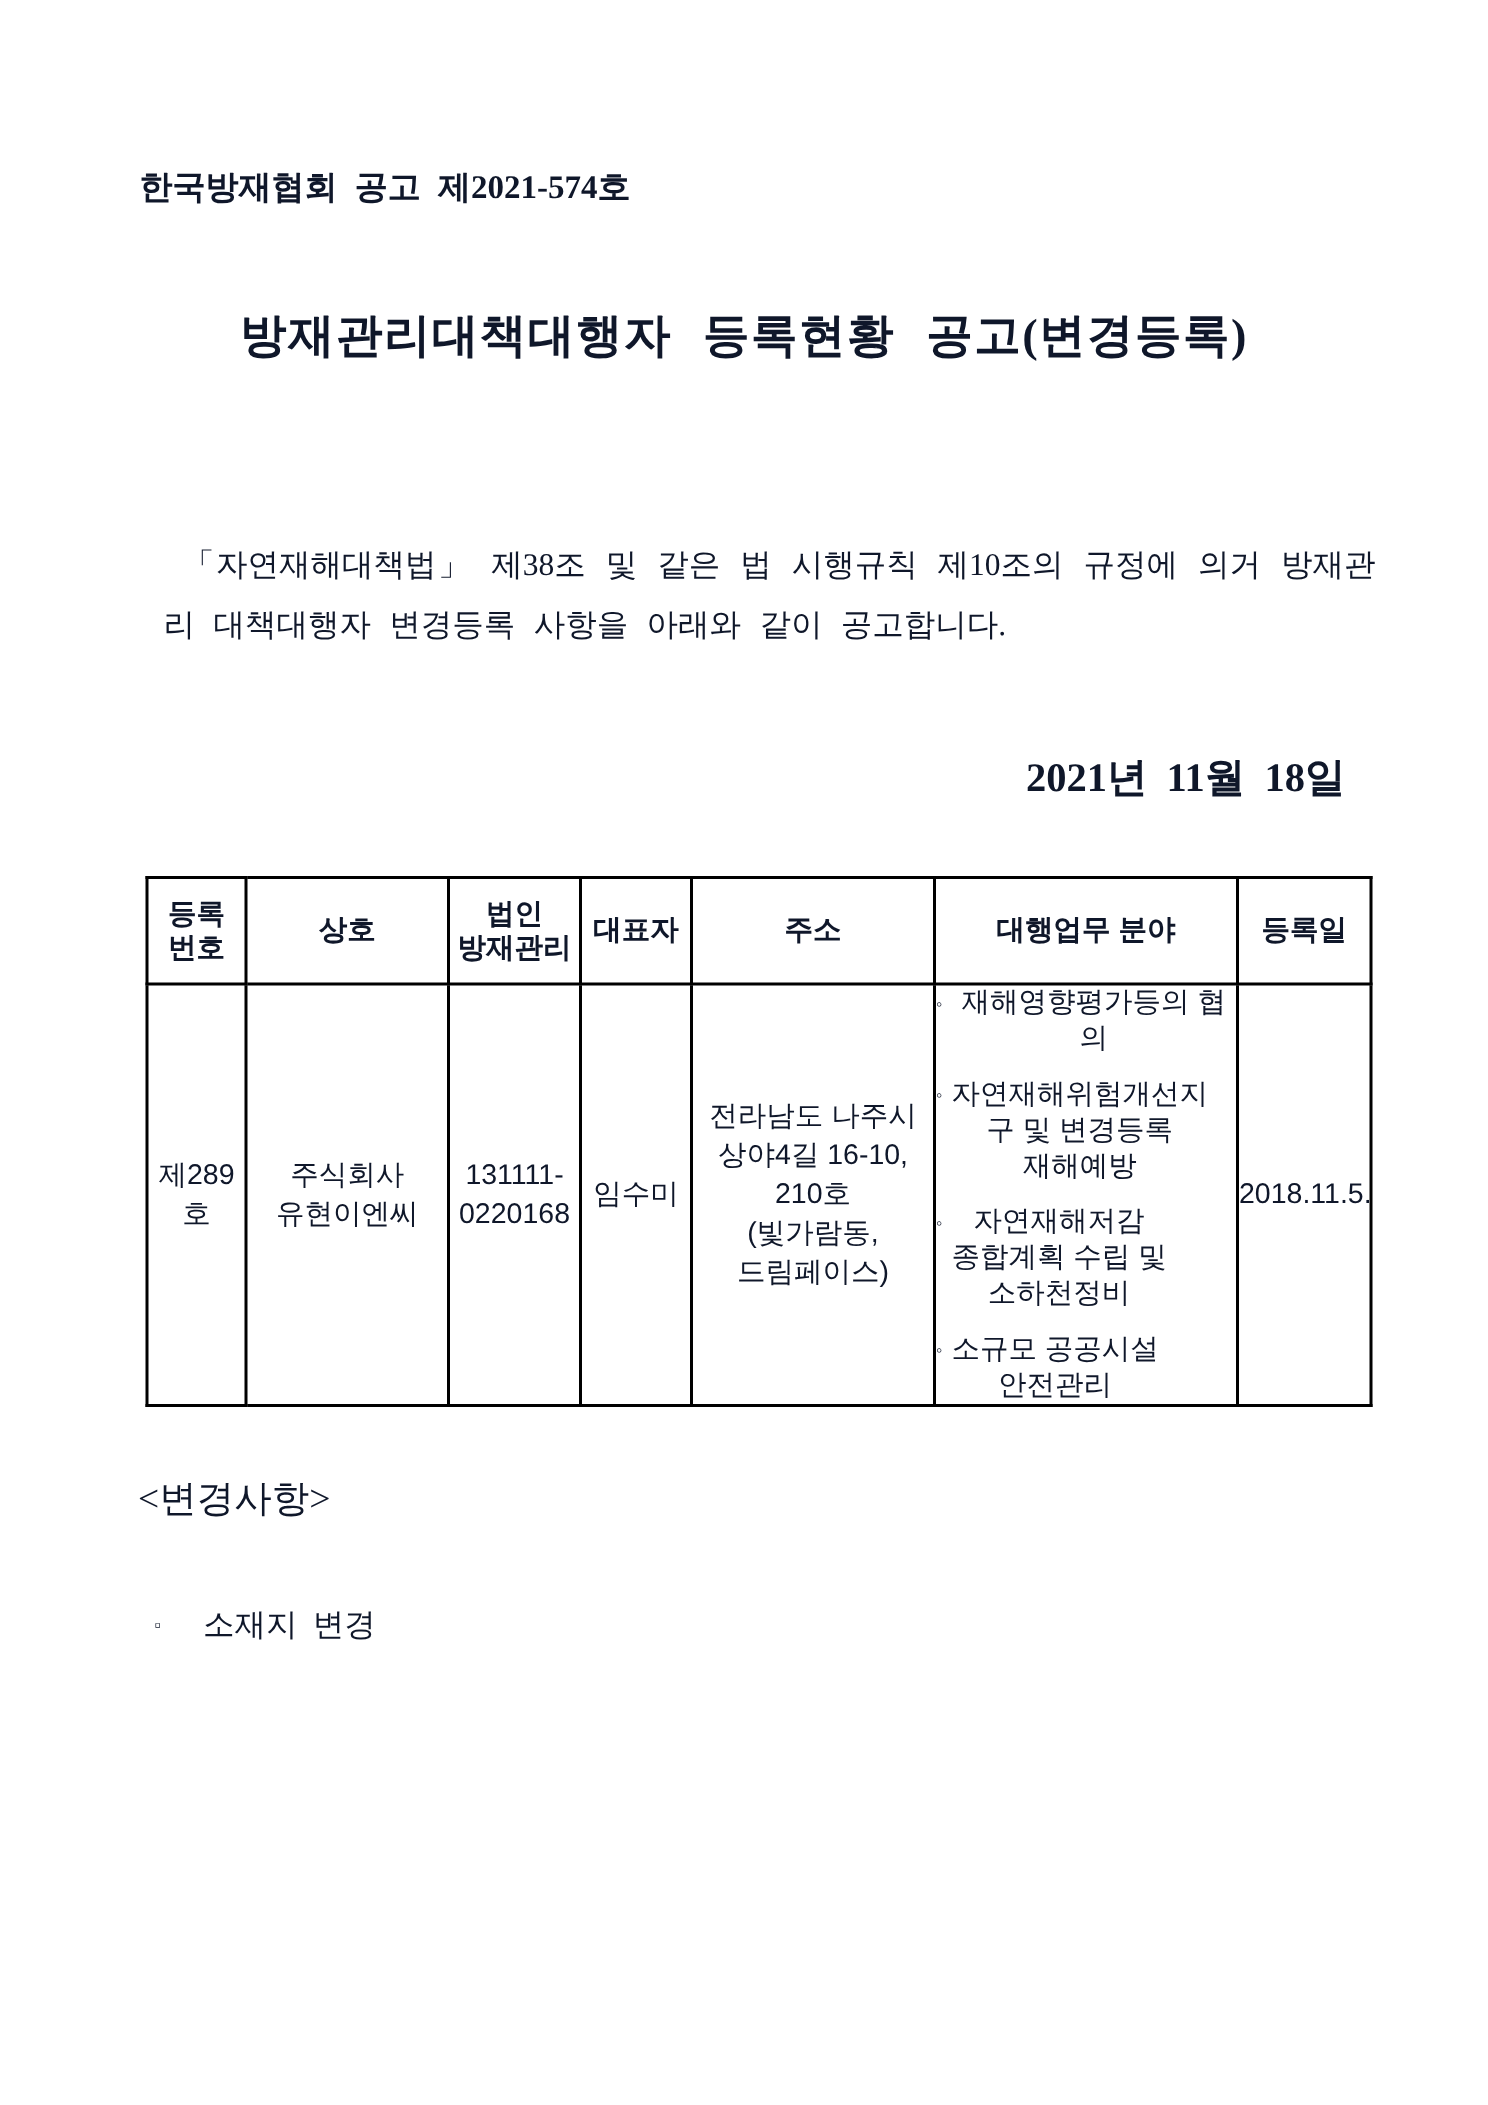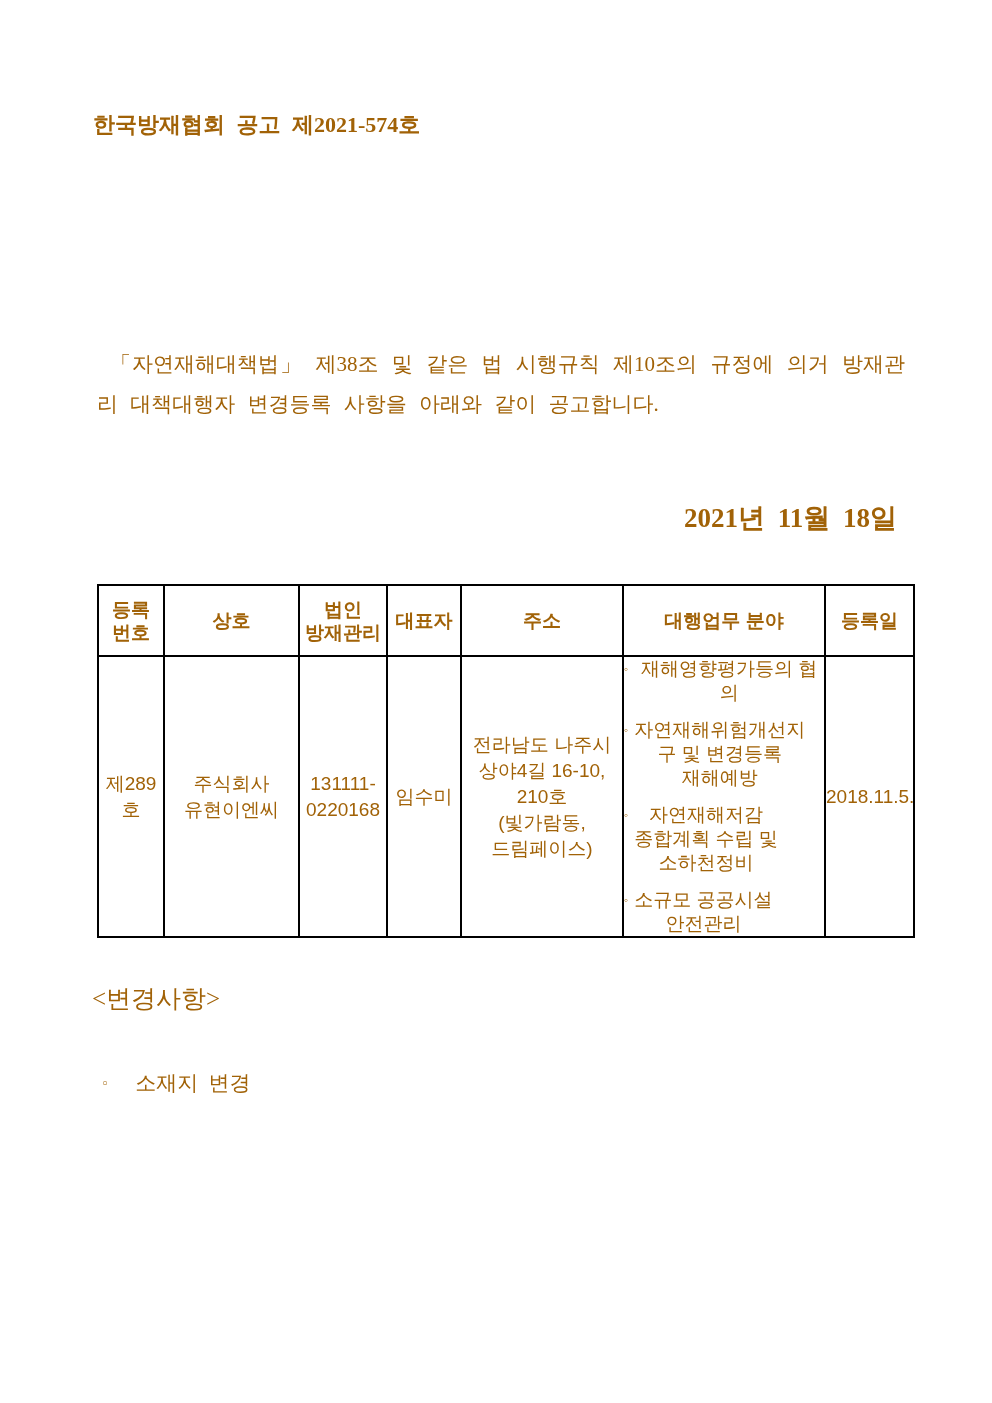--- a/index.html
+++ b/index.html
@@ -1,32 +1,32 @@
 <!DOCTYPE html>
 <html><head>
 <meta charset="utf-8">
 <style>
   html, body { margin:0; padding:0; background:#ffffff; }
   .page {
     position:relative; width:992px; height:1403px;
-    background:#ffffff; color:#a16207;
+    background:#ffffff; color:#0f172a;
     font-family:"Liberation Serif", serif;
     overflow:hidden;
   }
   .doc-number {
     position:absolute; left:93px; top:110px;
     font-size:22px; font-weight:bold; word-spacing:6px;
   }
   .title {
     position:absolute; left:0; top:203px; width:100%; margin:0;
     text-align:center; font-size:31px; font-weight:bold;
     word-spacing:12px; letter-spacing:1px;
   }
   .body-paragraph {
-    position:absolute; left:93px; top:340px; width:808px; margin:4px;
+    position:absolute; left:93px; top:340px; width:808px; margin:16px;
     font-size:21px; line-height:40px; text-align:justify;
     word-spacing:7px; text-indent:13px;
   }
   .date-block {
     position:absolute; right:95px; top:500px; text-align:right;
     font-size:27px; font-weight:bold; line-height:37px; word-spacing:6px;
   }
   .reg-table {
     position:absolute; left:97px; top:584px; width:818px;
     border-collapse:collapse; table-layout:fixed;
@@ -60,20 +60,21 @@
   .changes-list .bullet { font-size:12px; line-height:30px; margin-right:28px; }
   .changes-list .item-text { word-spacing:5px; }
 </style>
 </head>
 <body>
 
 <div class="page">
 
   <div class="doc-number">한국방재협회 공고 제2021-574호</div>
 
+  <h1 class="title">방재관리대책대행자 등록현황 공고(변경등록)</h1>
 
   <p class="body-paragraph">「자연재해대책법」 제38조 및 같은 법 시행규칙 제10조의 규정에 의거 방재관리 대책대행자 변경등록 사항을 아래와 같이 공고합니다.</p>
 
   <div class="date-block">
     <div>2021년 11월 18일</div>
   </div>
 
   <table class="reg-table">
     <colgroup>
       <col style="width:66px">

